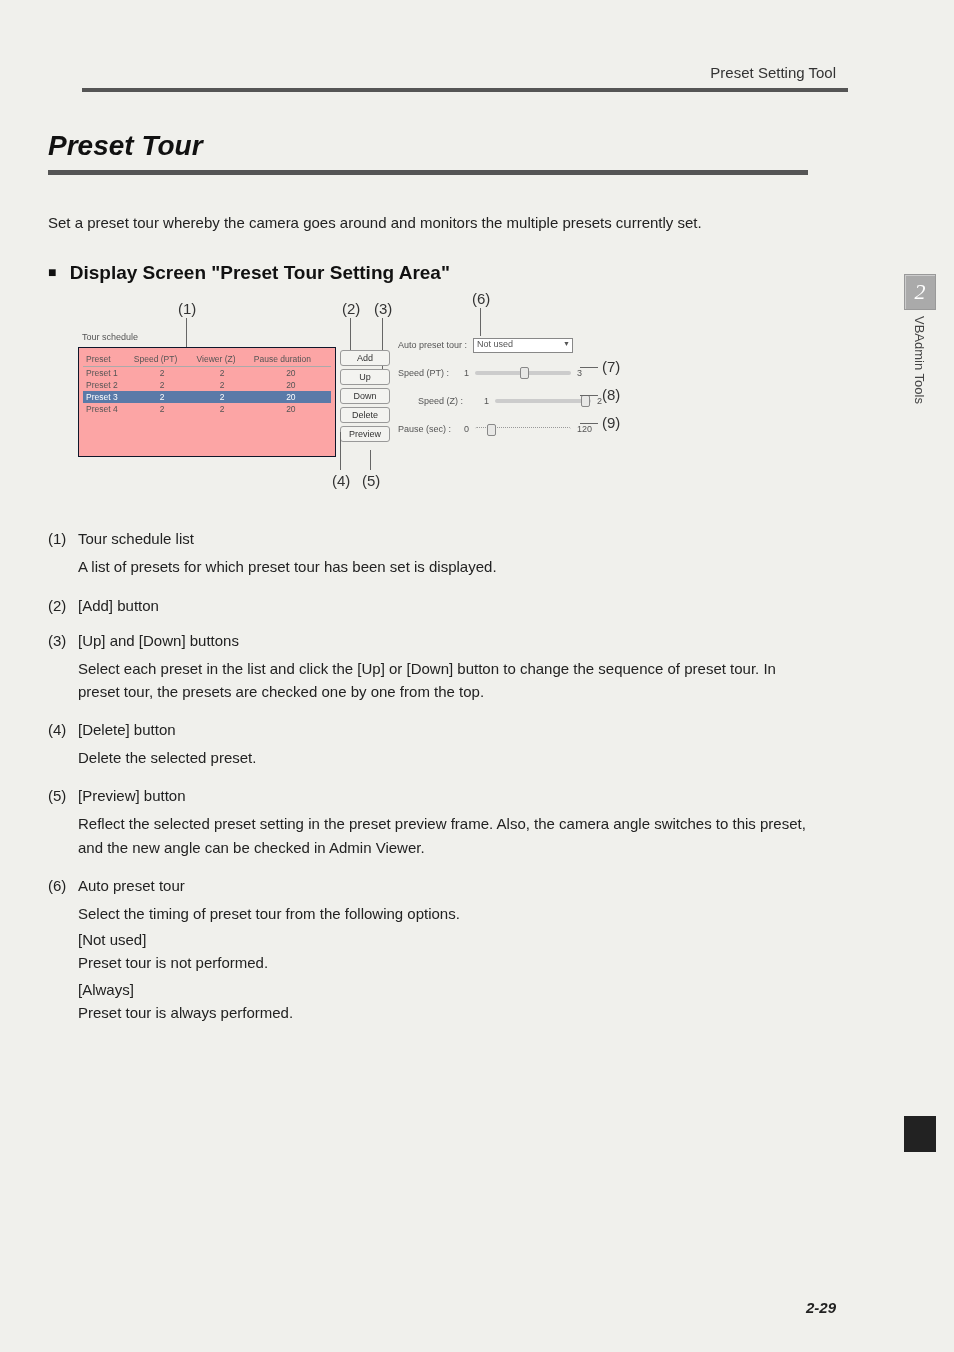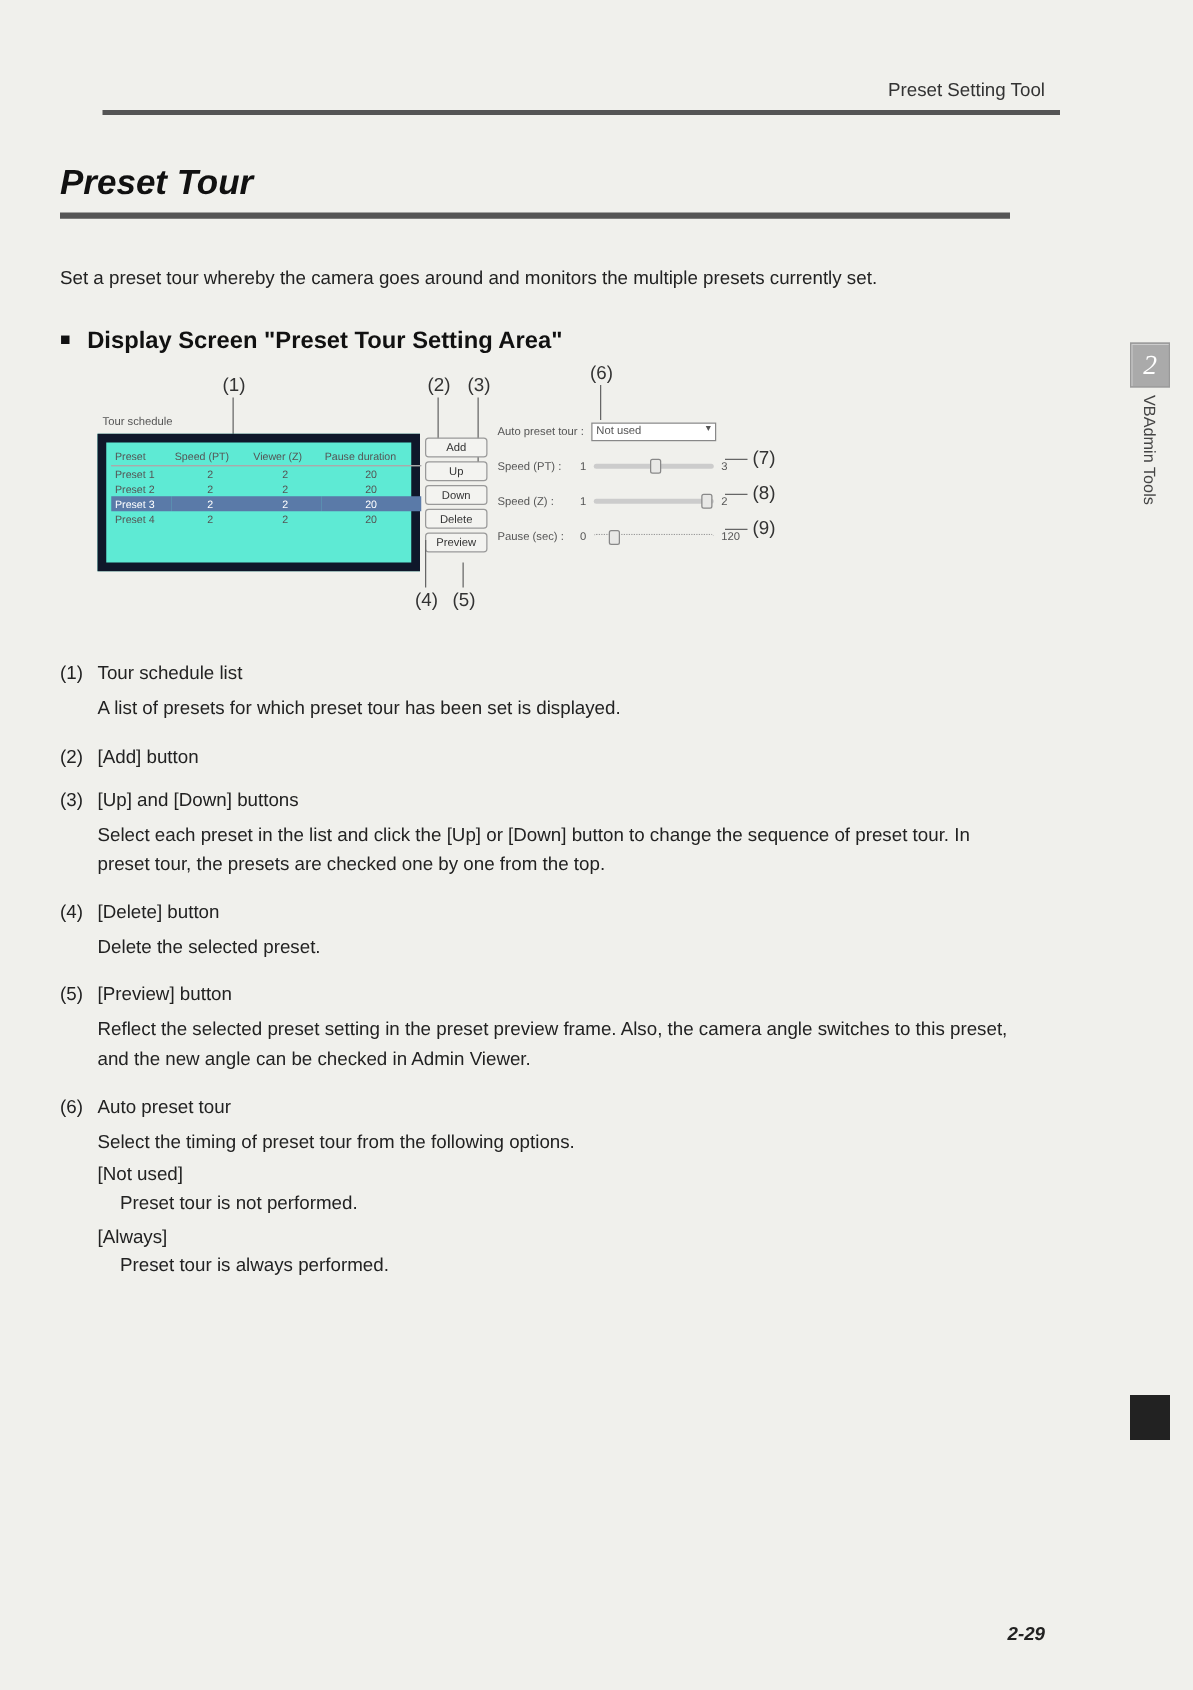--- a/index.html
+++ b/index.html
@@ -68,22 +68,22 @@
     font-size: 9px;
     color: #555;
   }
   .callout { position: absolute; font-size: 15px; color: #333; }
   .callout-line-v { position: absolute; width: 1px; background: #666; }
   .callout-line-h { position: absolute; height: 1px; background: #666; }
   .tour-box {
     position: absolute;
     left: 0; top: 45px;
     width: 258px; height: 110px;
-    border: 7px solid #0f172a;
-    background: #5eead4;
+    border: 1px solid #0f172a;
+    background: #fca5a5;
   }
   .tour-schedule-label { position: absolute; left: 4px; top: 30px; font-size: 9px; }
   .tour-table {
     margin: 4px;
     width: 248px;
     border-collapse: collapse;
     font-size: 8.5px;
   }
   .tour-table th { border-bottom: 1px solid #aaa; text-align: left; font-weight: normal; padding: 2px 3px; color: #555; }
   .tour-table td { padding: 1px 3px; color: #555; text-align: center; }
@@ -115,21 +115,21 @@
   .slider-track { width: 96px; height: 4px; background: #ccc; border-radius: 2px; position: relative; }
   .slider-thumb { position: absolute; top: -4px; width: 9px; height: 12px; background: #e8e8e6; border: 1px solid #888; border-radius: 2px; }
 
   .desc-list { margin-top: 8px; width: 770px; }
   .desc-item { margin-bottom: 18px; }
   .desc-num-title { font-size: 15px; color: #222; margin-bottom: 8px; }
   .desc-num-title .num { display: inline-block; width: 30px; }
   .desc-body { font-size: 15px; color: #222; line-height: 1.55; margin-left: 30px; }
   .sub-opt { margin-left: 30px; margin-top: 6px; }
   .sub-opt-title { font-size: 15px; margin-bottom: 4px; margin-top: 6px; }
-  .sub-opt-body { font-size: 15px; margin-left: 18px; margin-bottom: 4px; line-height: 1.5; }
+  .sub-opt-body { font-size: 15px; margin-left: 0; margin-bottom: 4px; line-height: 1.5; }
 
   .side-tab {
     position: absolute;
     right: 18px;
     top: 274px;
     width: 32px;
   }
   .tab-num {
     width: 32px; height: 36px;
     background: #aaa;
@@ -253,21 +253,21 @@
       </div>
       <div class="right-row">
         <span style="width:60px;">Speed (PT) :</span>
         <span>1</span>
         <div class="slider-track">
             <div class="slider-thumb" style="left:45px;"></div>
           </div>
         <span>3</span>
       </div>
       <div class="right-row">
-        <span style="width:60px;">Speed (Z) :</span>
+        <span style="width:60px;margin-left:20px;">Speed (Z) :</span>
         <span>1</span>
         <div class="slider-track">
             <div class="slider-thumb" style="left:86px;"></div>
           </div>
         <span>2</span>
       </div>
       <div class="right-row">
         <span style="width:60px;">Pause (sec) :</span>
         <span>0</span>
         <div class="slider-track" style="border-top:1px dotted #999;background:transparent;">

